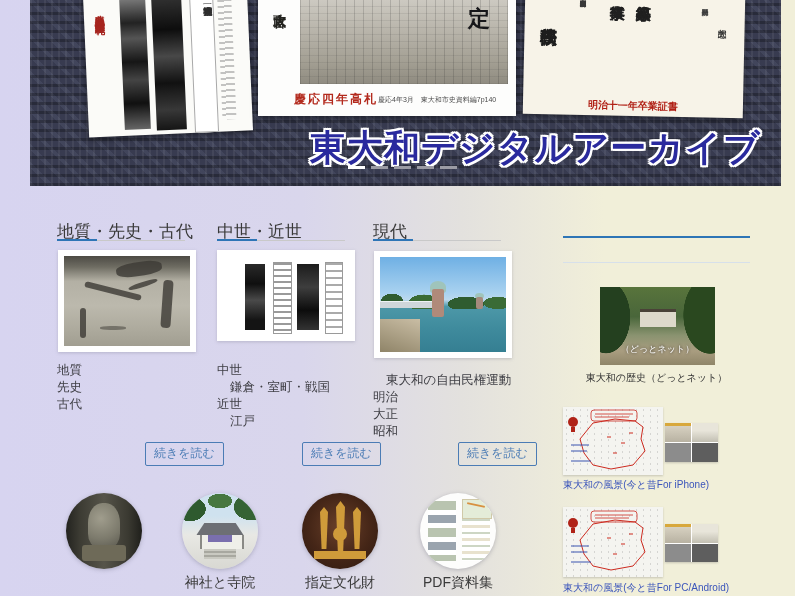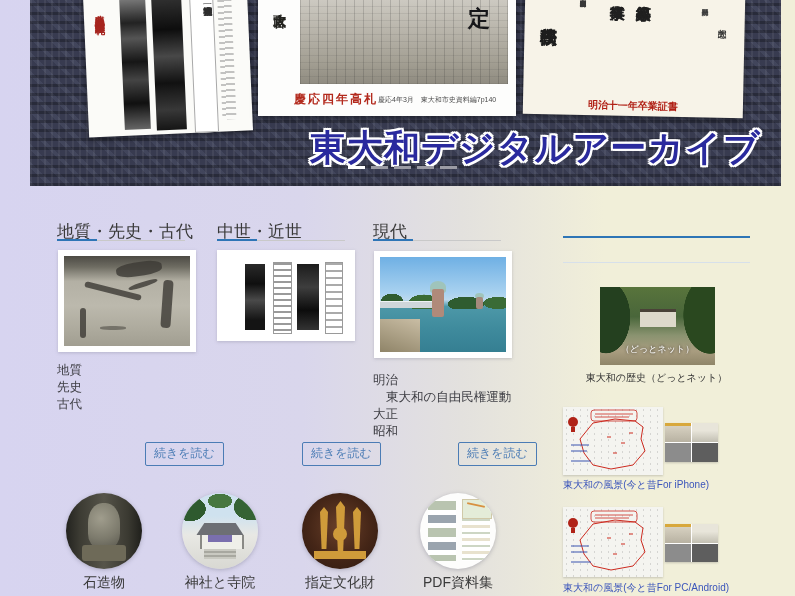--- a/index.html
+++ b/index.html
@@ -247,51 +247,56 @@
       <span class="blue"></span>
     </div>
   <div class="abs imgbox" style="left:217px;top:250px;width:138px;height:91px;">
     <div class="img-inner tablets" style="width:126px;height:79px;">
       <i class="tb1"></i>
         <i class="tb2"></i>
         <i class="tb3"></i>
         <i class="tb4"></i>
     </div>
   </div>
+  <div class="abs cat-links" style="left:217px;top:362px;">
+    <div class="lnk">中世</div>
+    <div class="lnk indent">鎌倉・室町・戦国</div>
+    <div class="lnk">近世</div>
+    <div class="lnk indent">江戸</div>
+  </div>
   <button class="abs more-btn" style="left:302px;top:442px;">続きを読む</button>
 
   <div class="abs col-heading" style="left:373px;top:220px;">現代</div>
   <div class="abs rule" style="left:373px;top:239px;">
       <span class="gray"></span>
       <span class="blue"></span>
     </div>
   <div class="abs imgbox" style="left:374px;top:251px;width:138px;height:107px;">
     <div class="img-inner lake" style="width:126px;height:95px;">
       <i class="lk-trees"></i>
         <i class="lk-bridge"></i>
         <i class="lk-dome"></i>
         <i class="lk-tower"></i>
       <i class="lk-dome2"></i>
         <i class="lk-tower2"></i>
         <i class="lk-deck"></i>
     </div>
   </div>
   <div class="abs cat-links" style="left:373px;top:372px;">
+    <div class="lnk indent">東大和の自由民権運動</div>
     <div class="lnk">明治</div>
-    <div class="lnk indent">東大和の自由民権運動</div>
     <div class="lnk">大正</div>
     <div class="lnk">昭和</div>
   </div>
   <button class="abs more-btn" style="left:458px;top:442px;">続きを読む</button>
 
   <div class="abs circle c-stone" style="left:66px;top:493px;">
     <div class="st"></div>
       <div class="base"></div>
   </div>
-  <div class="abs circ-label" style="left:44px;top:574px;">石造物</div>
 
   <div class="abs circle c-shrine" style="left:182px;top:493px;">
     <i class="sh-trees"></i>
       <i class="sh-roof"></i>
       <i class="sh-wall"></i>
       <i class="sh-curtain"></i>
       <i class="sh-steps"></i>
   </div>
   <div class="abs circ-label" style="left:160px;top:574px;">神社と寺院</div>
 

